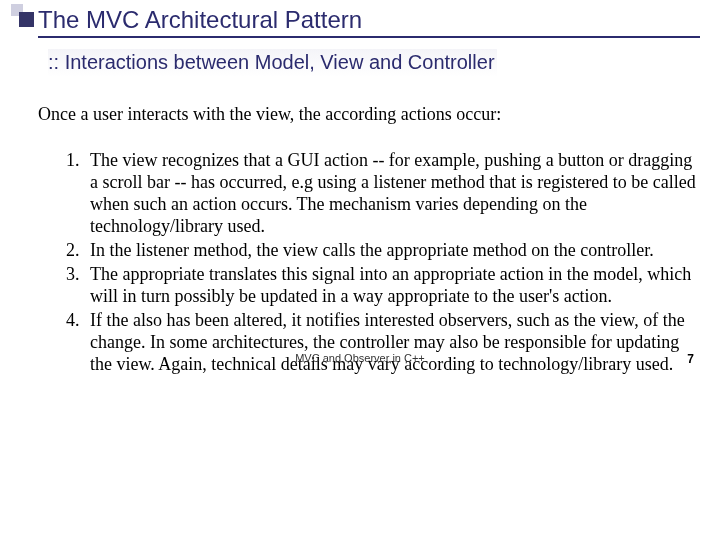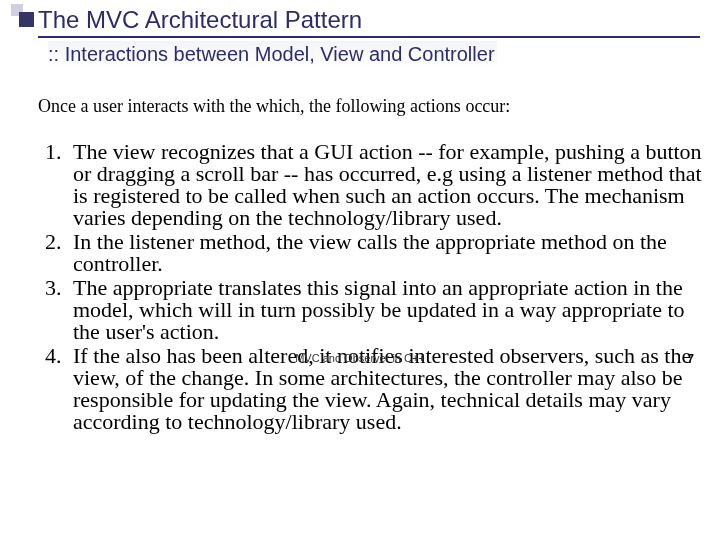--- a/index.html
+++ b/index.html
@@ -44,35 +44,35 @@
   .title-rule {
     margin: 2px 0 0 38px;
     width: 662px;
     height: 0;
     border-top: 2px solid #2b2b6e;
   }
   .subtitle {
     font-family: Arial, Helvetica, sans-serif;
     font-size: 20px;
     color: #2b2b6e;
-    margin: 3px 0 0 48px;
+    margin: 11px 0 0 48px;
     line-height: 26px;
     background: linear-gradient(to bottom, rgba(70,70,140,0.06), rgba(255,255,255,0));
     display: inline-block;
     padding: 0 2px 2px 0;
   }
   .intro {
     font-size: 18px;
     margin: 26px 0 0 38px;
     line-height: 22px;
   }
   ol.points {
-    margin: 24px 18px 0 67px;
+    margin: 24px 18px 0 84px;
     padding: 0;
-    font-size: 22px;
+    font-size: 18px;
     line-height: 22px;
   }
   ol.points li {
     margin: 0 0 2px 0;
     padding-left: 6px;
     text-align: left;
   }
   .footer-center {
     position: absolute;
     left: 0; right: 0;
@@ -98,21 +98,21 @@
 <div class="slide">
 
   <div class="header-area">
     <div class="corner-sq inner"></div>
     <div class="corner-sq outer"></div>
     <h1 class="title">The MVC Architectural Pattern</h1>
     <div class="title-rule"></div>
     <div class="subtitle">:: Interactions between Model, View and Controller</div>
   </div>
 
-  <div class="intro">Once a user interacts with the which, the following actions occur:</div>
+  <div class="intro">Once a user interacts with the view, the according actions occur:</div>
 
   <ol class="points">
     <li><span>The view recognizes that a GUI action -- for example, pushing a button or dragging a scroll bar -- has occurred, e.g using a listener method that is registered to be called when such an action occurs. The mechanism varies depending on the technology/library used.</span></li>
     <li><span>In the listener method, the view calls the appropriate method on the controller.</span></li>
     <li><span>The appropriate translates this signal into an appropriate action in the model, which will in turn possibly be updated in a way appropriate to the user's action.</span></li>
     <li><span>If the also has been altered, it notifies interested observers, such as the view, of the change. In some architectures, the controller may also be responsible for updating the view. Again, technical details may vary according to technology/library used.</span></li>
   </ol>
 
   <div class="footer-center">MVC and Observer in C++</div>
   <div class="footer-num">7</div>

